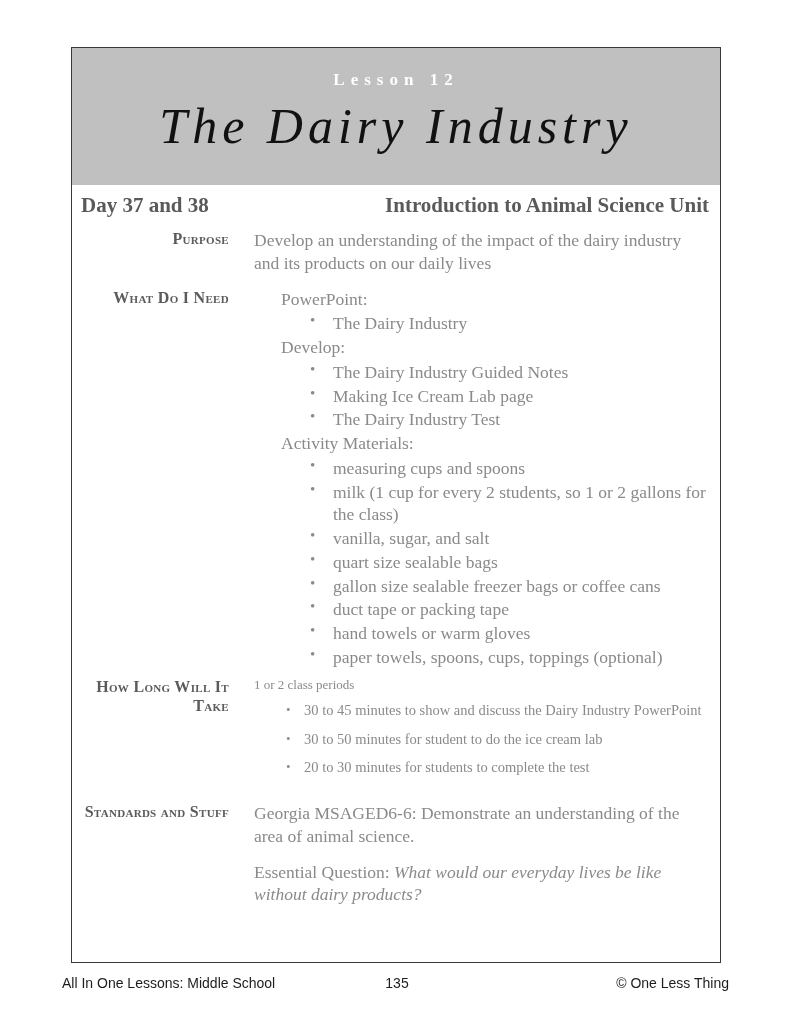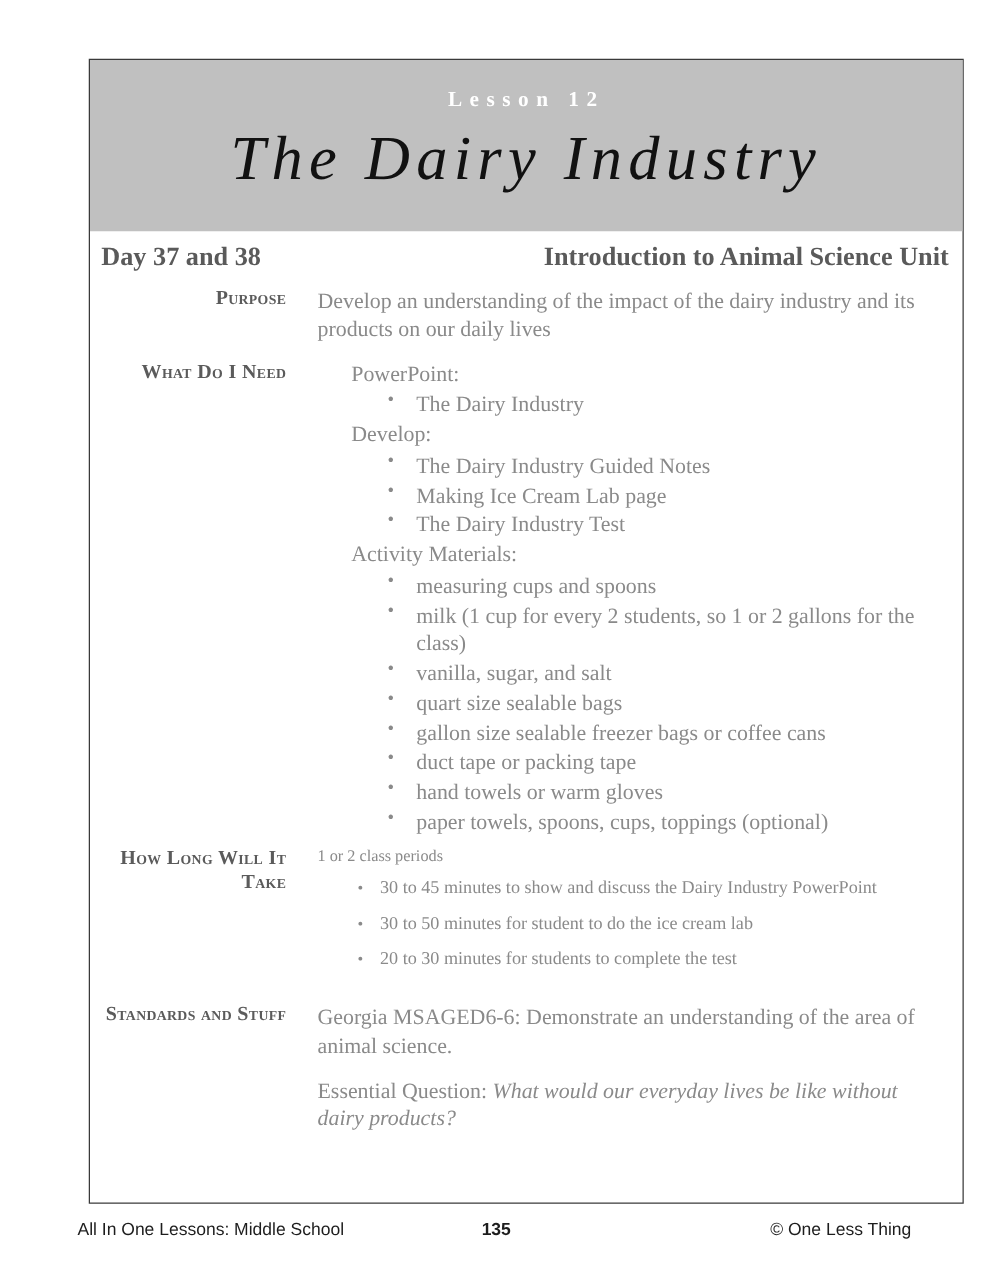--- a/index.html
+++ b/index.html
@@ -13,21 +13,21 @@
     position: relative;
     font-family: "Liberation Serif", "DejaVu Serif", serif;
     overflow: hidden;
   }
 
   
   #page-frame {
     position: absolute;
     left: 71px;
     top: 47px;
-    width: 700px;
+    width: 650px;
     height: 916px;
     border: 1.5px solid #3a3a3a;
     box-sizing: border-box;
     background: #ffffff;
   }
 
   
   #title-banner {
     position: absolute;
     left: 0;
@@ -153,21 +153,21 @@
     left: 62px;
     top: 975px;
     width: 667px;
     font-family: "Liberation Sans", "DejaVu Sans", sans-serif;
     font-size: 14px;
     color: #1d1d1d;
     display: flex;
     align-items: baseline;
   }
   #footer-left  { flex: 0 0 300px; text-align: left; }
-  #footer-page  { flex: 0 0 70px; text-align: center; font-weight: bold; }
+  #footer-page  { flex: 0 0 70px; text-align: center; font-weight: normal; }
   #footer-right { flex: 1 1 auto; text-align: right; }
 </style>
 </head>
 <body>
 
 <div id="page-frame">
 
   <div id="title-banner">
     <span id="lesson-number">Lesson 12</span>
     <span id="lesson-title">The Dairy Industry</span>

